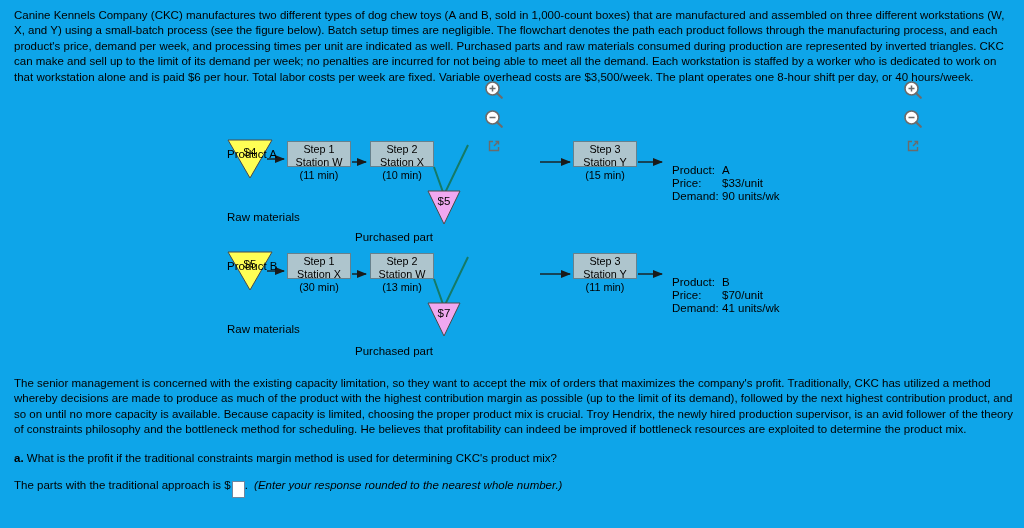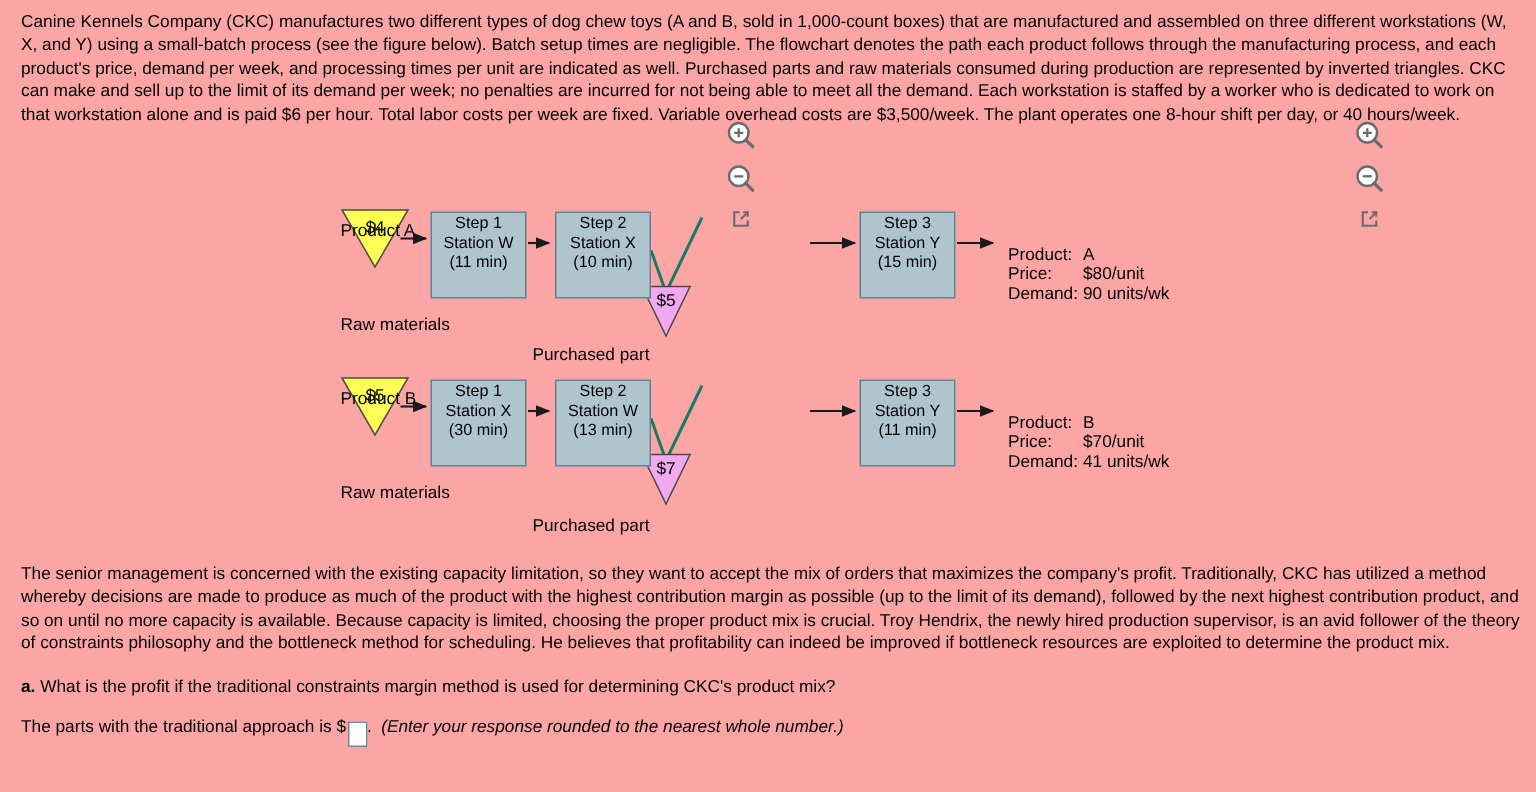--- a/index.html
+++ b/index.html
@@ -1,29 +1,29 @@
 <!DOCTYPE html>
 <html><head>
 <meta charset="utf-8">
 <style>
   * { margin:0; padding:0; box-sizing:border-box; }
   html,body { background:#fff; }
   .page {
     position:relative; width:1024px; height:528px; overflow:hidden;
-    background:#fca5a5; color:#000;
+    background:#0ea5e9; color:#000;
     font-family:"Liberation Sans", sans-serif;
   }
   .para { position:absolute; left:14px; width:1004px; font-size:11.5px; line-height:15.4px; }
   .intro { top:8px; }
   .body-text { top:376px; }
   .diagram { position:absolute; left:0; top:0; pointer-events:none; }
   .lbl { position:absolute; font-size:11.5px; white-space:nowrap;margin-top:22px; }
   .tri-val { position:absolute; font-size:11.5px; text-align:center; white-space:nowrap; }
   .station {
-    position:absolute; width:64px; height:58px;
+    position:absolute; width:64px; height:26px;
     background:#aec5cd; border:1px solid #66818d;
     font-size:10.8px; line-height:13px; text-align:center; padding-top:1px;
   }
   .icon-btn { position:absolute; cursor:pointer; }
   .question { position:absolute; left:14px; top:452px; font-size:11.5px; }
   .q-marker { font-weight:bold; }
   .answer-line { position:absolute; left:14px; top:479px; font-size:11.5px; }
   .answer-box {
     width:13px; height:17px; border:1px solid #6e86a0; background:#fff;
     vertical-align:-4px; margin-left:1px; padding:0; font-size:11px;
@@ -80,21 +80,21 @@
     <div>Station Y</div>
     <div>(15 min)</div>
   </div>
 
   <div class="lbl" style="left:355px;top:209px">Purchased part</div>
   <div class="tri-val" style="left:428px;top:195px;width:32px">$5</div>
 
   <div class="lbl" style="left:672px;top:142px">Product:</div>
   <div class="lbl" style="left:722px;top:142px">A</div>
   <div class="lbl" style="left:672px;top:155px">Price:</div>
-  <div class="lbl" style="left:722px;top:155px">$80/unit</div>
+  <div class="lbl" style="left:722px;top:155px">$33/unit</div>
   <div class="lbl" style="left:672px;top:168px">Demand:</div>
   <div class="lbl" style="left:722px;top:168px">90 units/wk</div>
 
   <div class="lbl" style="left:227px;top:238px">Product B</div>
   <div class="tri-val" style="left:228px;top:258px;width:44px">$5</div>
   <div class="lbl" style="left:227px;top:301px">Raw materials</div>
 
   <div class="station" style="left:287px;top:253px">
     <div>Step 1</div>
     <div>Station X</div>

